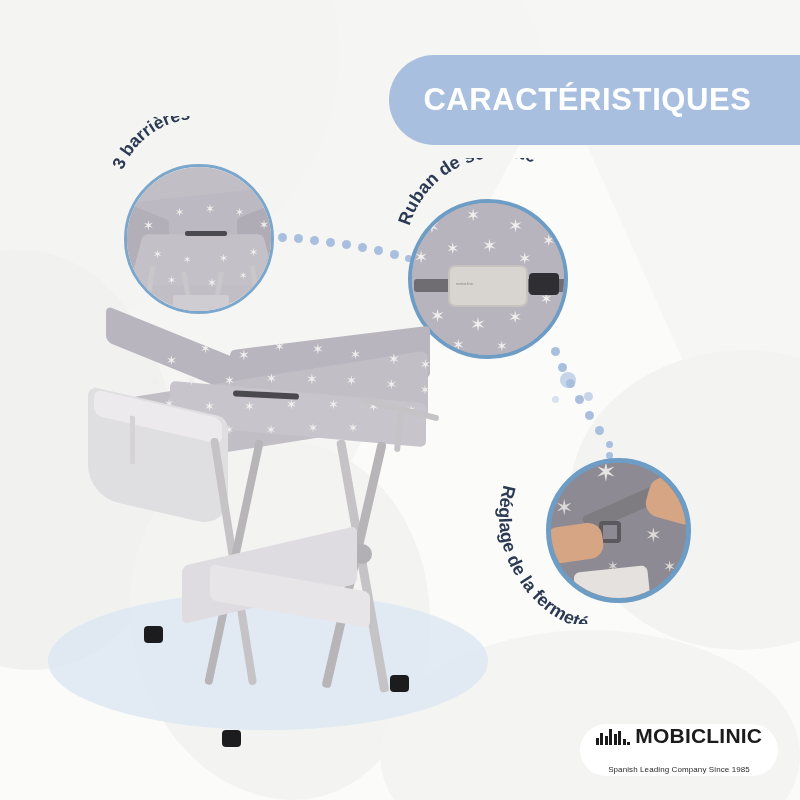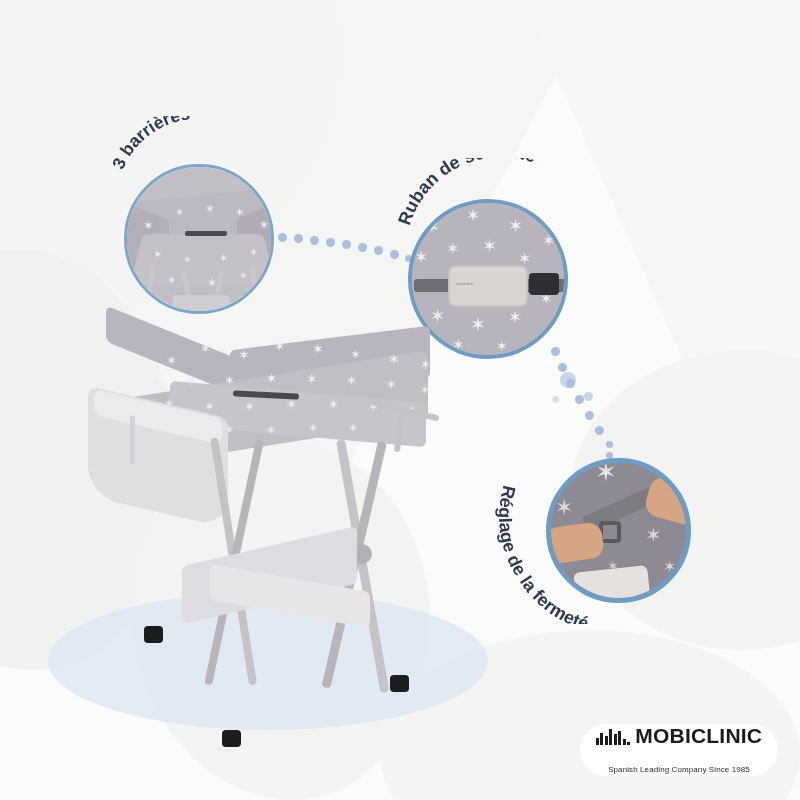--- a/index.html
+++ b/index.html
@@ -328,20 +328,23 @@
     <div class="diag2"></div>
     <div class="blob blob-tl"></div>
     <div class="blob blob-left"></div>
     <div class="blob blob-mid"></div>
     <div class="blob blob-right"></div>
     <div class="blob blob-bot"></div>
   </div>
 
   <div class="floor-ellipse"></div>
 
+  <div class="title-banner">
+    <span class="title-text">CARACTÉRISTIQUES</span>
+  </div>
 
   <div>
     <div class="deco-dot" style="left:560px;top:372px;width:16px;height:16px;"></div>
     <div class="deco-dot" style="left:584px;top:392px;width:9px;height:9px;"></div>
     <div class="deco-dot" style="left:552px;top:396px;width:7px;height:7px;background:#d7e2ef;"></div>
     <div class="deco-dot" style="left:530px;top:330px;width:7px;height:7px;background:#d7e2ef;"></div>
   </div>
 
   <div class="dots">
     <div class="dot" style="left:278px;top:233px;"></div>

